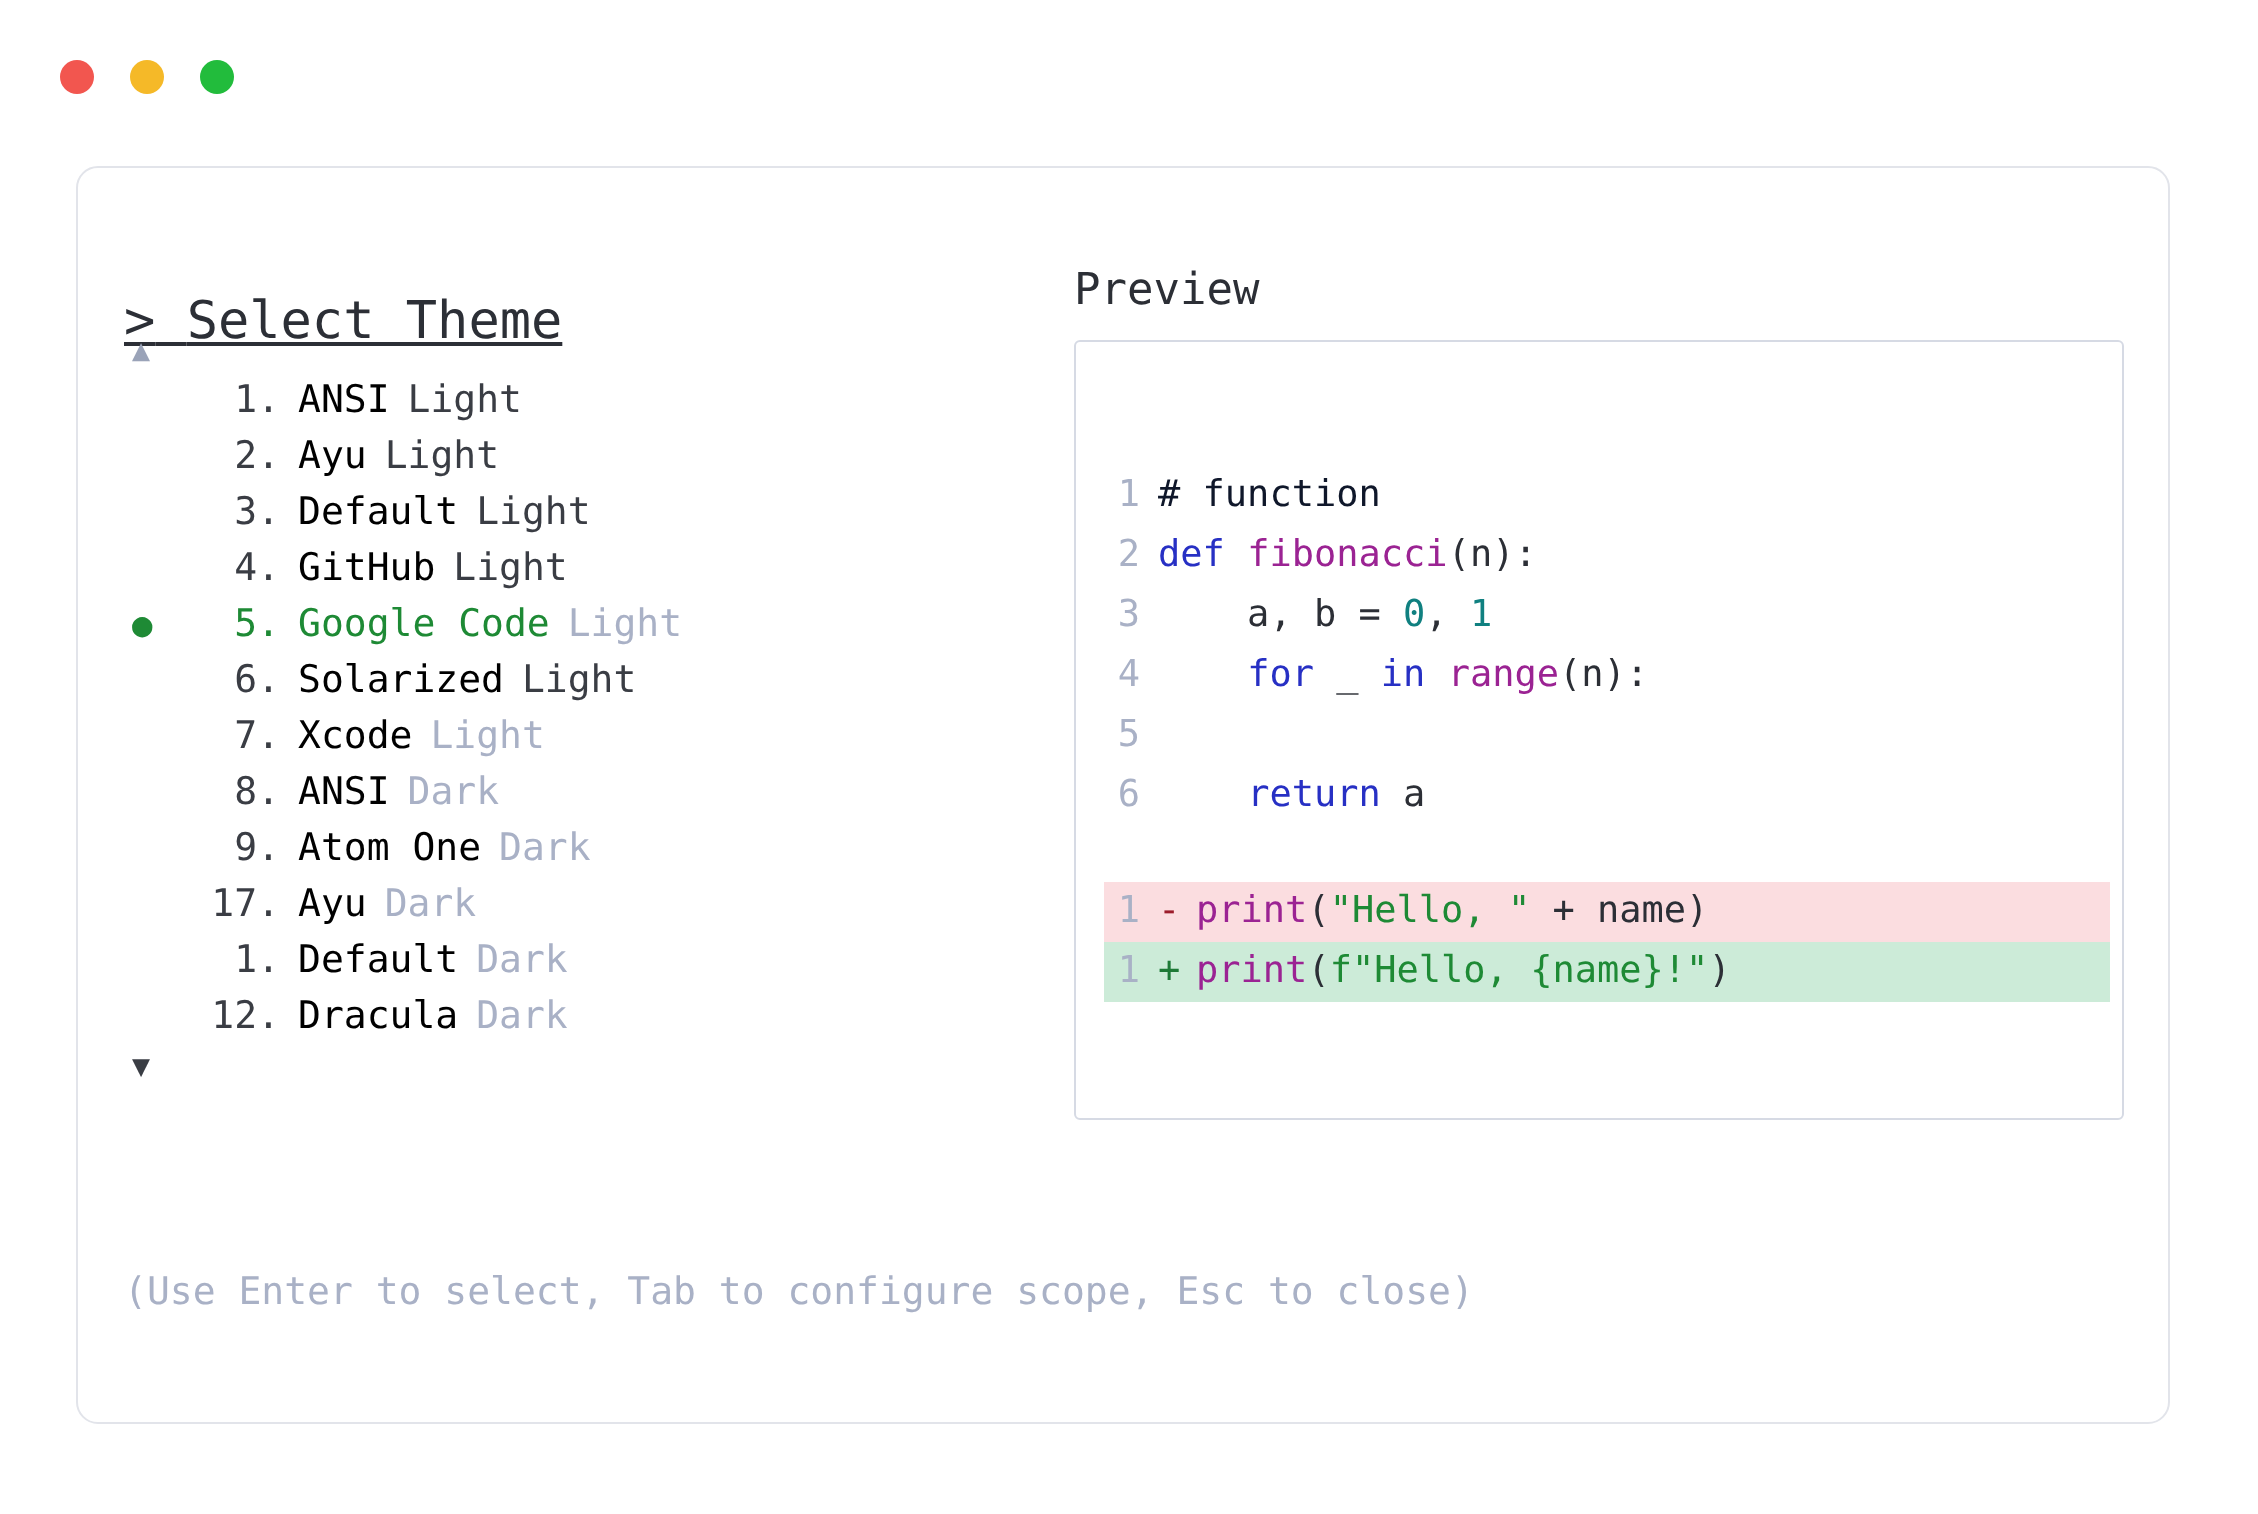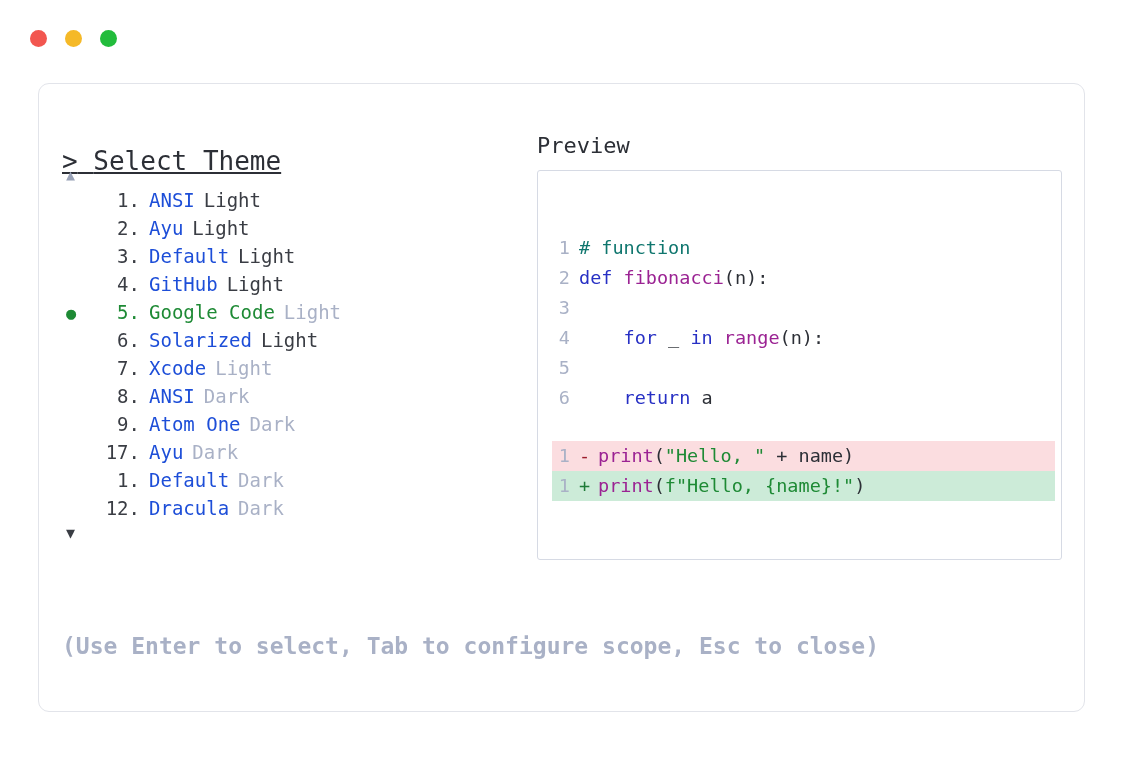--- a/index.html
+++ b/index.html
@@ -112,21 +112,21 @@
     font-size: 17px;
     color: #1E8A35;
   }
   .row-num {
     width: 46px;
     flex: 0 0 46px;
     text-align: right;
     color: #3A3D44;
   }
   .row-name {
-    color: #1d4ed8;
+    color: #000000;
     padding-left: 9px;
   }
   .row-variant {
     padding-left: 9px;
   }
   .variant-muted { color: #A9B1C6; }
   .variant-dark  { color: #3A3D44; }
 
   .theme-row.selected .row-num,
   .theme-row.selected .row-name { color: #1E8A35; }
@@ -174,37 +174,36 @@
   .diff-sign {
     width: 10px;
     flex: 0 0 10px;
     padding-right: 9px;
     text-align: center;
   }
   .diff-del .diff-sign { color: #9C1C2B; }
   .diff-add .diff-sign { color: #1E7A37; }
 
   
-  .tok-comment { color: #0f766e; }
+  .tok-comment { color: #0f172a; }
   .tok-keyword { color: #2730C4; }
   .tok-func    { color: #9B2393; }
   .tok-number  { color: #108080; }
   .tok-string  { color: #1E8A35; }
   .tok-plain   { color: #2C2F36; }
 
   
   .footer-hint {
     position: absolute;
     left: 23px;
     top: 548px;
-    font-size: 23px;
+    font-size: 19px;
     line-height: 28px;
     color: #A9B1C6;
     white-space: pre;
-    font-weight: bold;
   }
 </style>
 </head>
 <body>
 
 <div class="titlebar">
   <span class="dot red"></span>
   <span class="dot amber"></span>
   <span class="dot green"></span>
 </div>
@@ -232,21 +231,21 @@
           <li class="theme-row"><span class="row-bullet"></span><span class="row-num">1.</span><span class="row-name">Default</span><span class="row-variant variant-muted">Dark</span></li>
           <li class="theme-row"><span class="row-bullet"></span><span class="row-num">12.</span><span class="row-name">Dracula</span><span class="row-variant variant-muted">Dark</span></li>
         </ul>
       <div class="scroll-arrow down">▼</div>
     </div>
 
     <div class="preview-panel">
       <div class="code-area" id="code-area">
           <div class="code-line"><span class="ln">1</span><span class="code-text"><span class="tok-comment"># function</span></span></div>
           <div class="code-line"><span class="ln">2</span><span class="code-text"><span class="tok-keyword">def </span><span class="tok-func">fibonacci</span><span class="tok-plain">(n):</span></span></div>
-          <div class="code-line"><span class="ln">3</span></div>
+          <div class="code-line"><span class="ln">3</span><span class="code-text"><span class="tok-plain">    a, b = </span><span class="tok-number">0</span><span class="tok-plain">, </span><span class="tok-number">1</span></span></div>
           <div class="code-line"><span class="ln">4</span><span class="code-text"><span class="tok-plain">    </span><span class="tok-keyword">for</span><span class="tok-plain"> _ </span><span class="tok-keyword">in</span><span class="tok-plain"> </span><span class="tok-func">range</span><span class="tok-plain">(n):</span></span></div>
           <div class="code-line"><span class="ln">5</span></div>
           <div class="code-line"><span class="ln">6</span><span class="code-text"><span class="tok-plain">    </span><span class="tok-keyword">return</span><span class="tok-plain"> a</span></span></div>
           <div class="code-spacer"></div>
           <div class="code-line diff-del"><span class="ln">1</span><span class="diff-sign">-</span><span class="code-text"><span class="tok-func">print</span><span class="tok-plain">(</span><span class="tok-string">"Hello, "</span><span class="tok-plain"> + name)</span></span></div>
           <div class="code-line diff-add"><span class="ln">1</span><span class="diff-sign">+</span><span class="code-text"><span class="tok-func">print</span><span class="tok-plain">(</span><span class="tok-string">f"Hello, {name}!"</span><span class="tok-plain">)</span></span></div>
         </div>
     </div>
 
     <div class="footer-hint">(Use Enter to select, Tab to configure scope, Esc to close)</div>

